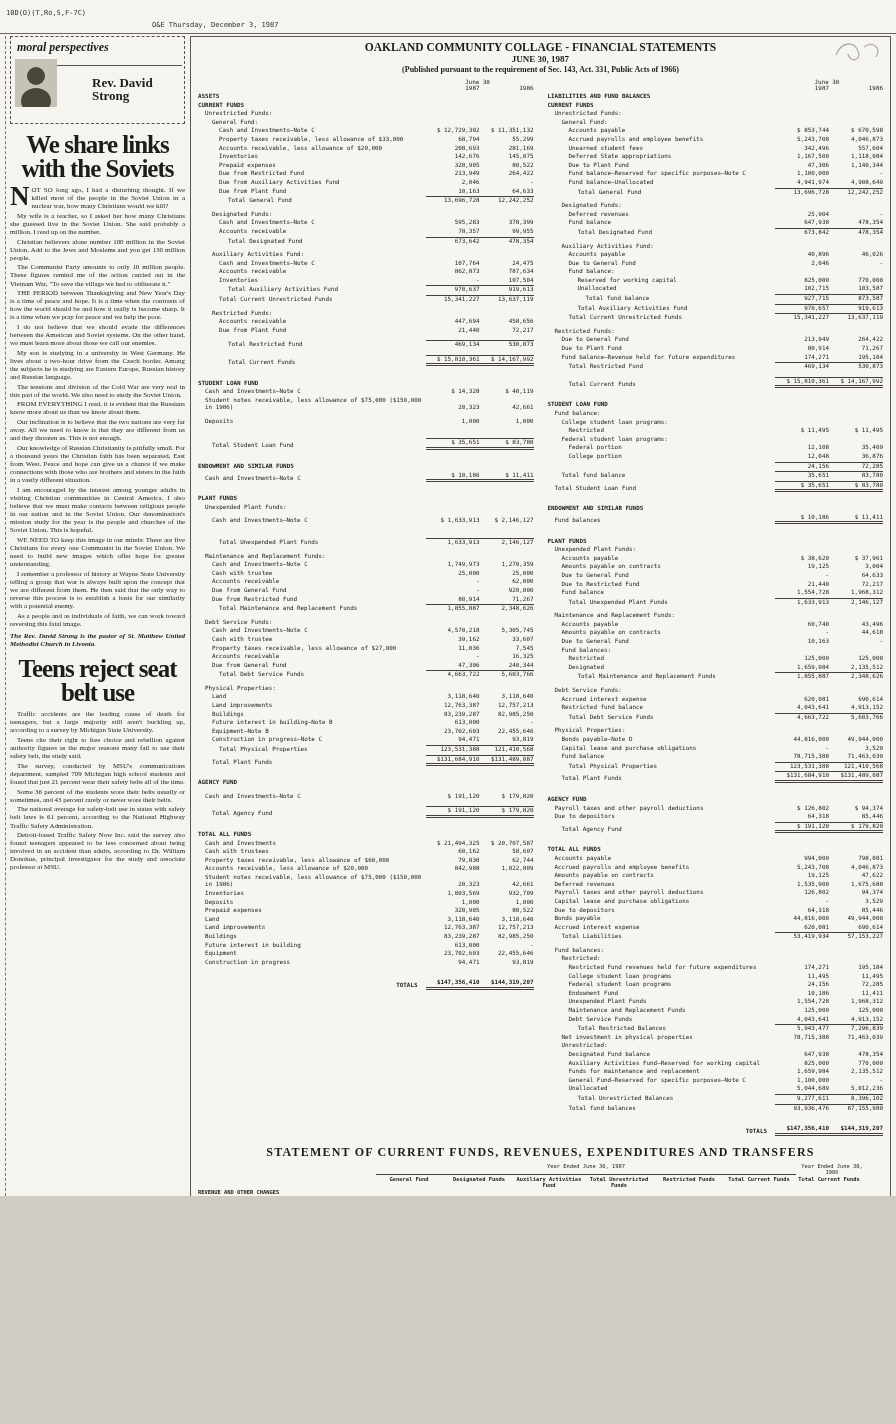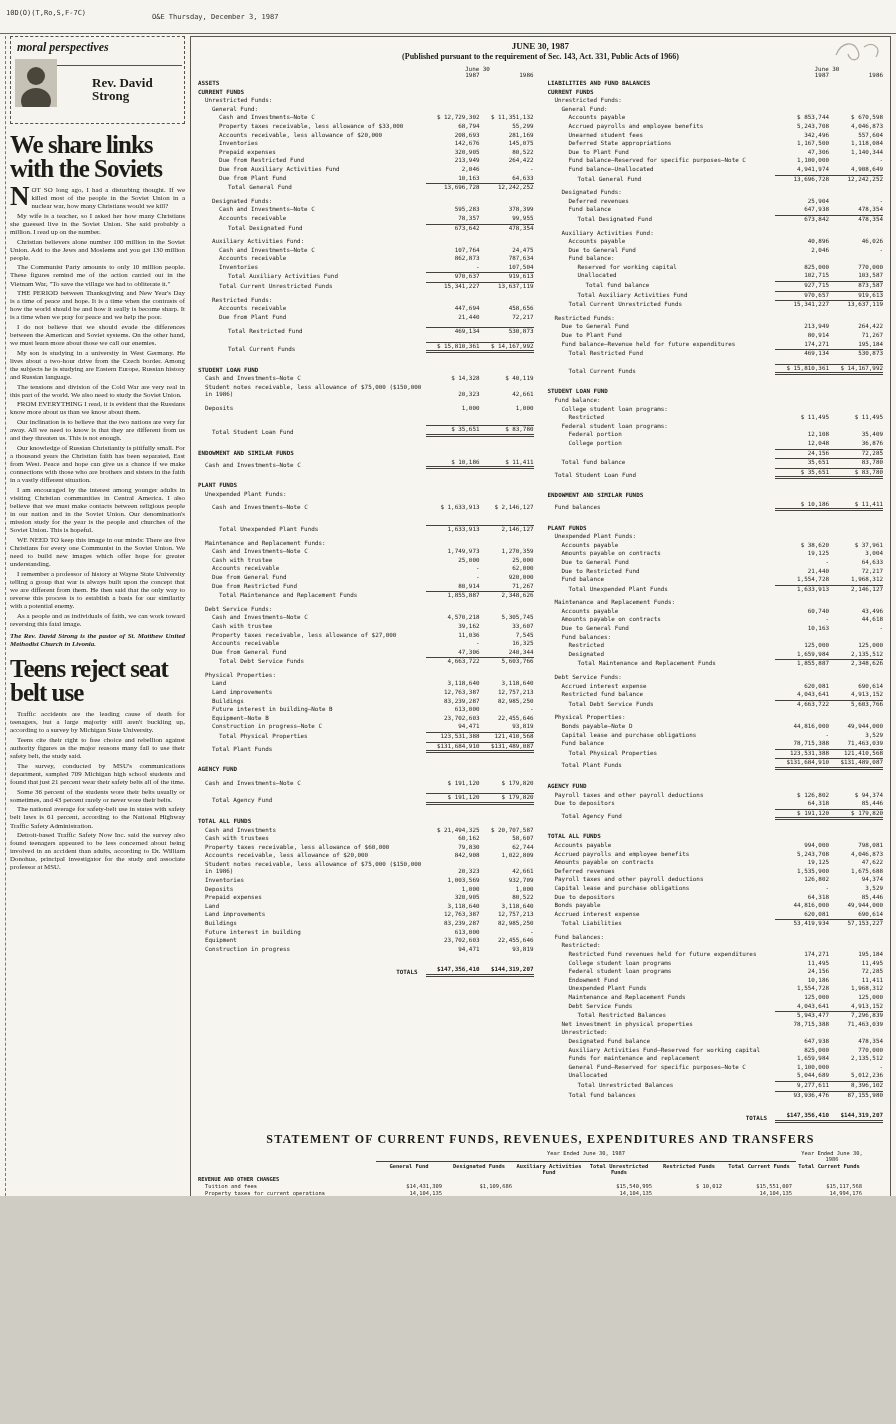--- a/index.html
+++ b/index.html
@@ -2,31 +2,31 @@
 <html><head>
 <meta charset="utf-8">
 <style>
   html,body{margin:0;padding:0;background:#cfccc4;}
   .page{position:relative;width:896px;height:1196px;background:#f6f4ee;overflow:hidden;
         font-family:"Liberation Serif",serif;color:#1d1c18;}
   
   .masthead{position:absolute;top:3px;left:0;width:100%;height:26px;
             font-family:"DejaVu Sans Mono",monospace;font-size:7px;color:#33312c;}
   .mast-code{position:absolute;left:6px;top:6px;}
-  .mast-date{position:absolute;left:152px;top:10px;}
+  .mast-date{position:absolute;left:152px;top:18px;}
   .mast-rule{position:absolute;top:30px;left:0;width:100%;border-top:1px solid #6a675f;}
   
   .left-col{position:absolute;top:36px;left:5px;width:180px;bottom:0;
             border-left:1px dashed #7b786f;padding-left:4px;box-sizing:border-box;}
   .moral-box{border:1px dashed #55524a;padding:4px 4px 3px;height:88px;box-sizing:border-box;position:relative;}
   .portrait{position:absolute;left:4px;top:22px;width:42px;height:48px;background:#c6c2b6;overflow:hidden;}
   .kicker{margin-left:2px;font-size:12px;font-style:italic;font-weight:bold;line-height:12px;width:100%;
           border-bottom:1px solid #55524a;padding-bottom:12px;}
   .author{margin-left:77px;margin-top:10px;font-size:13px;font-weight:bold;line-height:13px;}
-  .headline{font-size:25px;font-weight:bold;line-height:24px;letter-spacing:-1px;margin:9px 0 5px;}
+  .headline{font-size:25px;font-weight:bold;line-height:24px;letter-spacing:-1px;margin:9px 0 5px;text-align:center;}
   .apar{font-size:6.9px;line-height:8.1px;text-align:justify;margin:0 0 1.5px;text-indent:7px;}
   .apar.dropcap{text-indent:0;}
   .apar.dropcap::first-letter{float:left;font-size:27px;line-height:21px;font-weight:bold;padding:0 2px 0 0;}
   .credit{font-size:7px;font-style:italic;line-height:8.2px;margin:4px 0 2px;text-align:justify;font-weight:bold;}
   
   .stmt{position:absolute;top:36px;left:190px;width:701px;height:1384px;box-sizing:border-box;
         border:1px solid #5b584f;background:#f7f5ef;padding:4px 7px 4px 7px;}
   .stmt-title{text-align:center;font-weight:bold;font-size:11.5px;line-height:13px;}
   .stmt-sub{text-align:center;font-weight:bold;font-size:9px;line-height:11px;}
   .stmt-pursuant{text-align:center;font-weight:bold;font-size:8px;line-height:10px;margin-bottom:4px;}
@@ -117,20 +117,21 @@
         <p class="apar">The national average for safety-belt use in states with safety belt laws is 61 percent, according to the National Highway Traffic Safety Administration.</p>
         <p class="apar">Detroit-based Traffic Safety Now Inc. said the survey also found teenagers appeared to be less concerned about being involved in an accident than adults, according to Dr. William Donohue, principal investigator for the study and associate professor at MSU.</p>
       </div>
   </aside>
 
   <main class="stmt">
     <svg class="scribble" width="52" height="26" viewBox="0 0 52 26">
       <path d="M4 16 C 10 2, 22 2, 26 12 C 30 22, 18 24, 16 15 M 32 8 C 40 2, 50 8, 44 18" stroke="#8a877d" stroke-width="1.3" fill="none"></path>
     </svg>
 
+    <div class="stmt-title">OAKLAND COMMUNITY COLLAGE - FINANCIAL STATEMENTS</div>
     <div class="stmt-sub">JUNE 30, 1987</div>
     <div class="stmt-pursuant">(Published pursuant to the requirement of Sec. 143, Act. 331, Public Acts of 1966)</div>
 
     <div class="bs-wrap">
       <section class="bs-col">
         <div class="bs-datehead">
           <span class="june">June 30</span>
         </div>
         <div class="bs-years">
           <span>1987</span>

